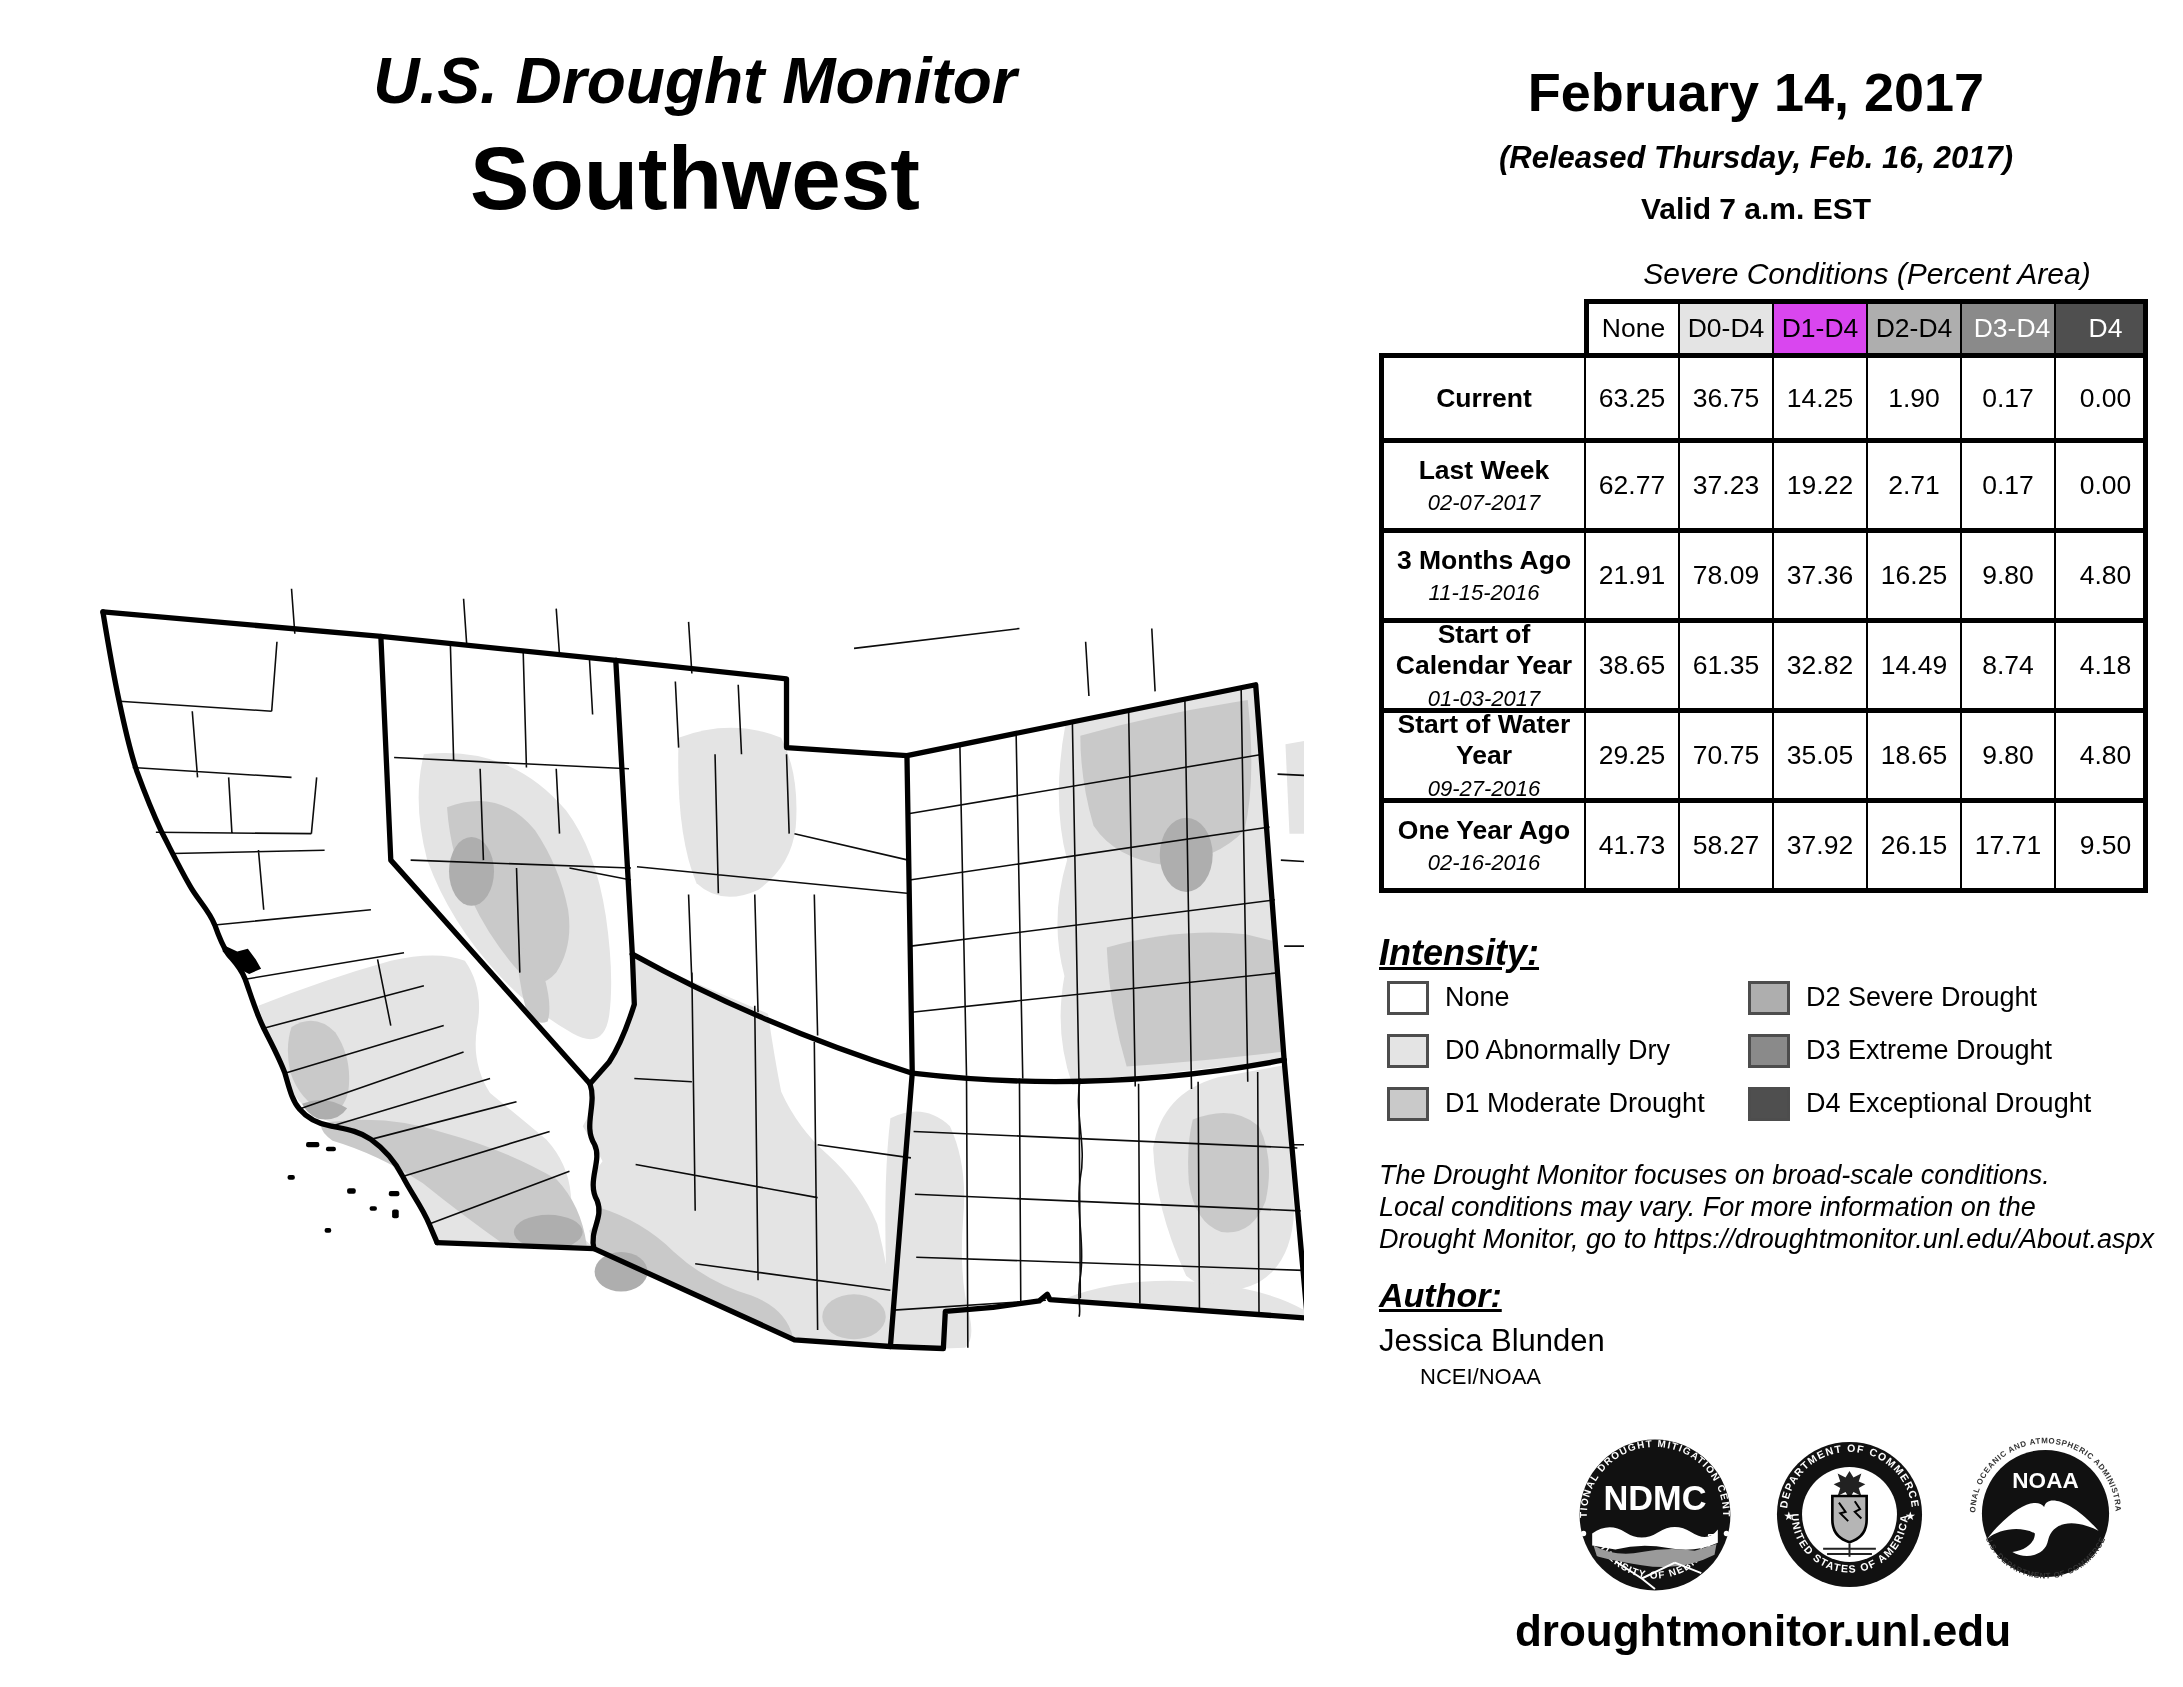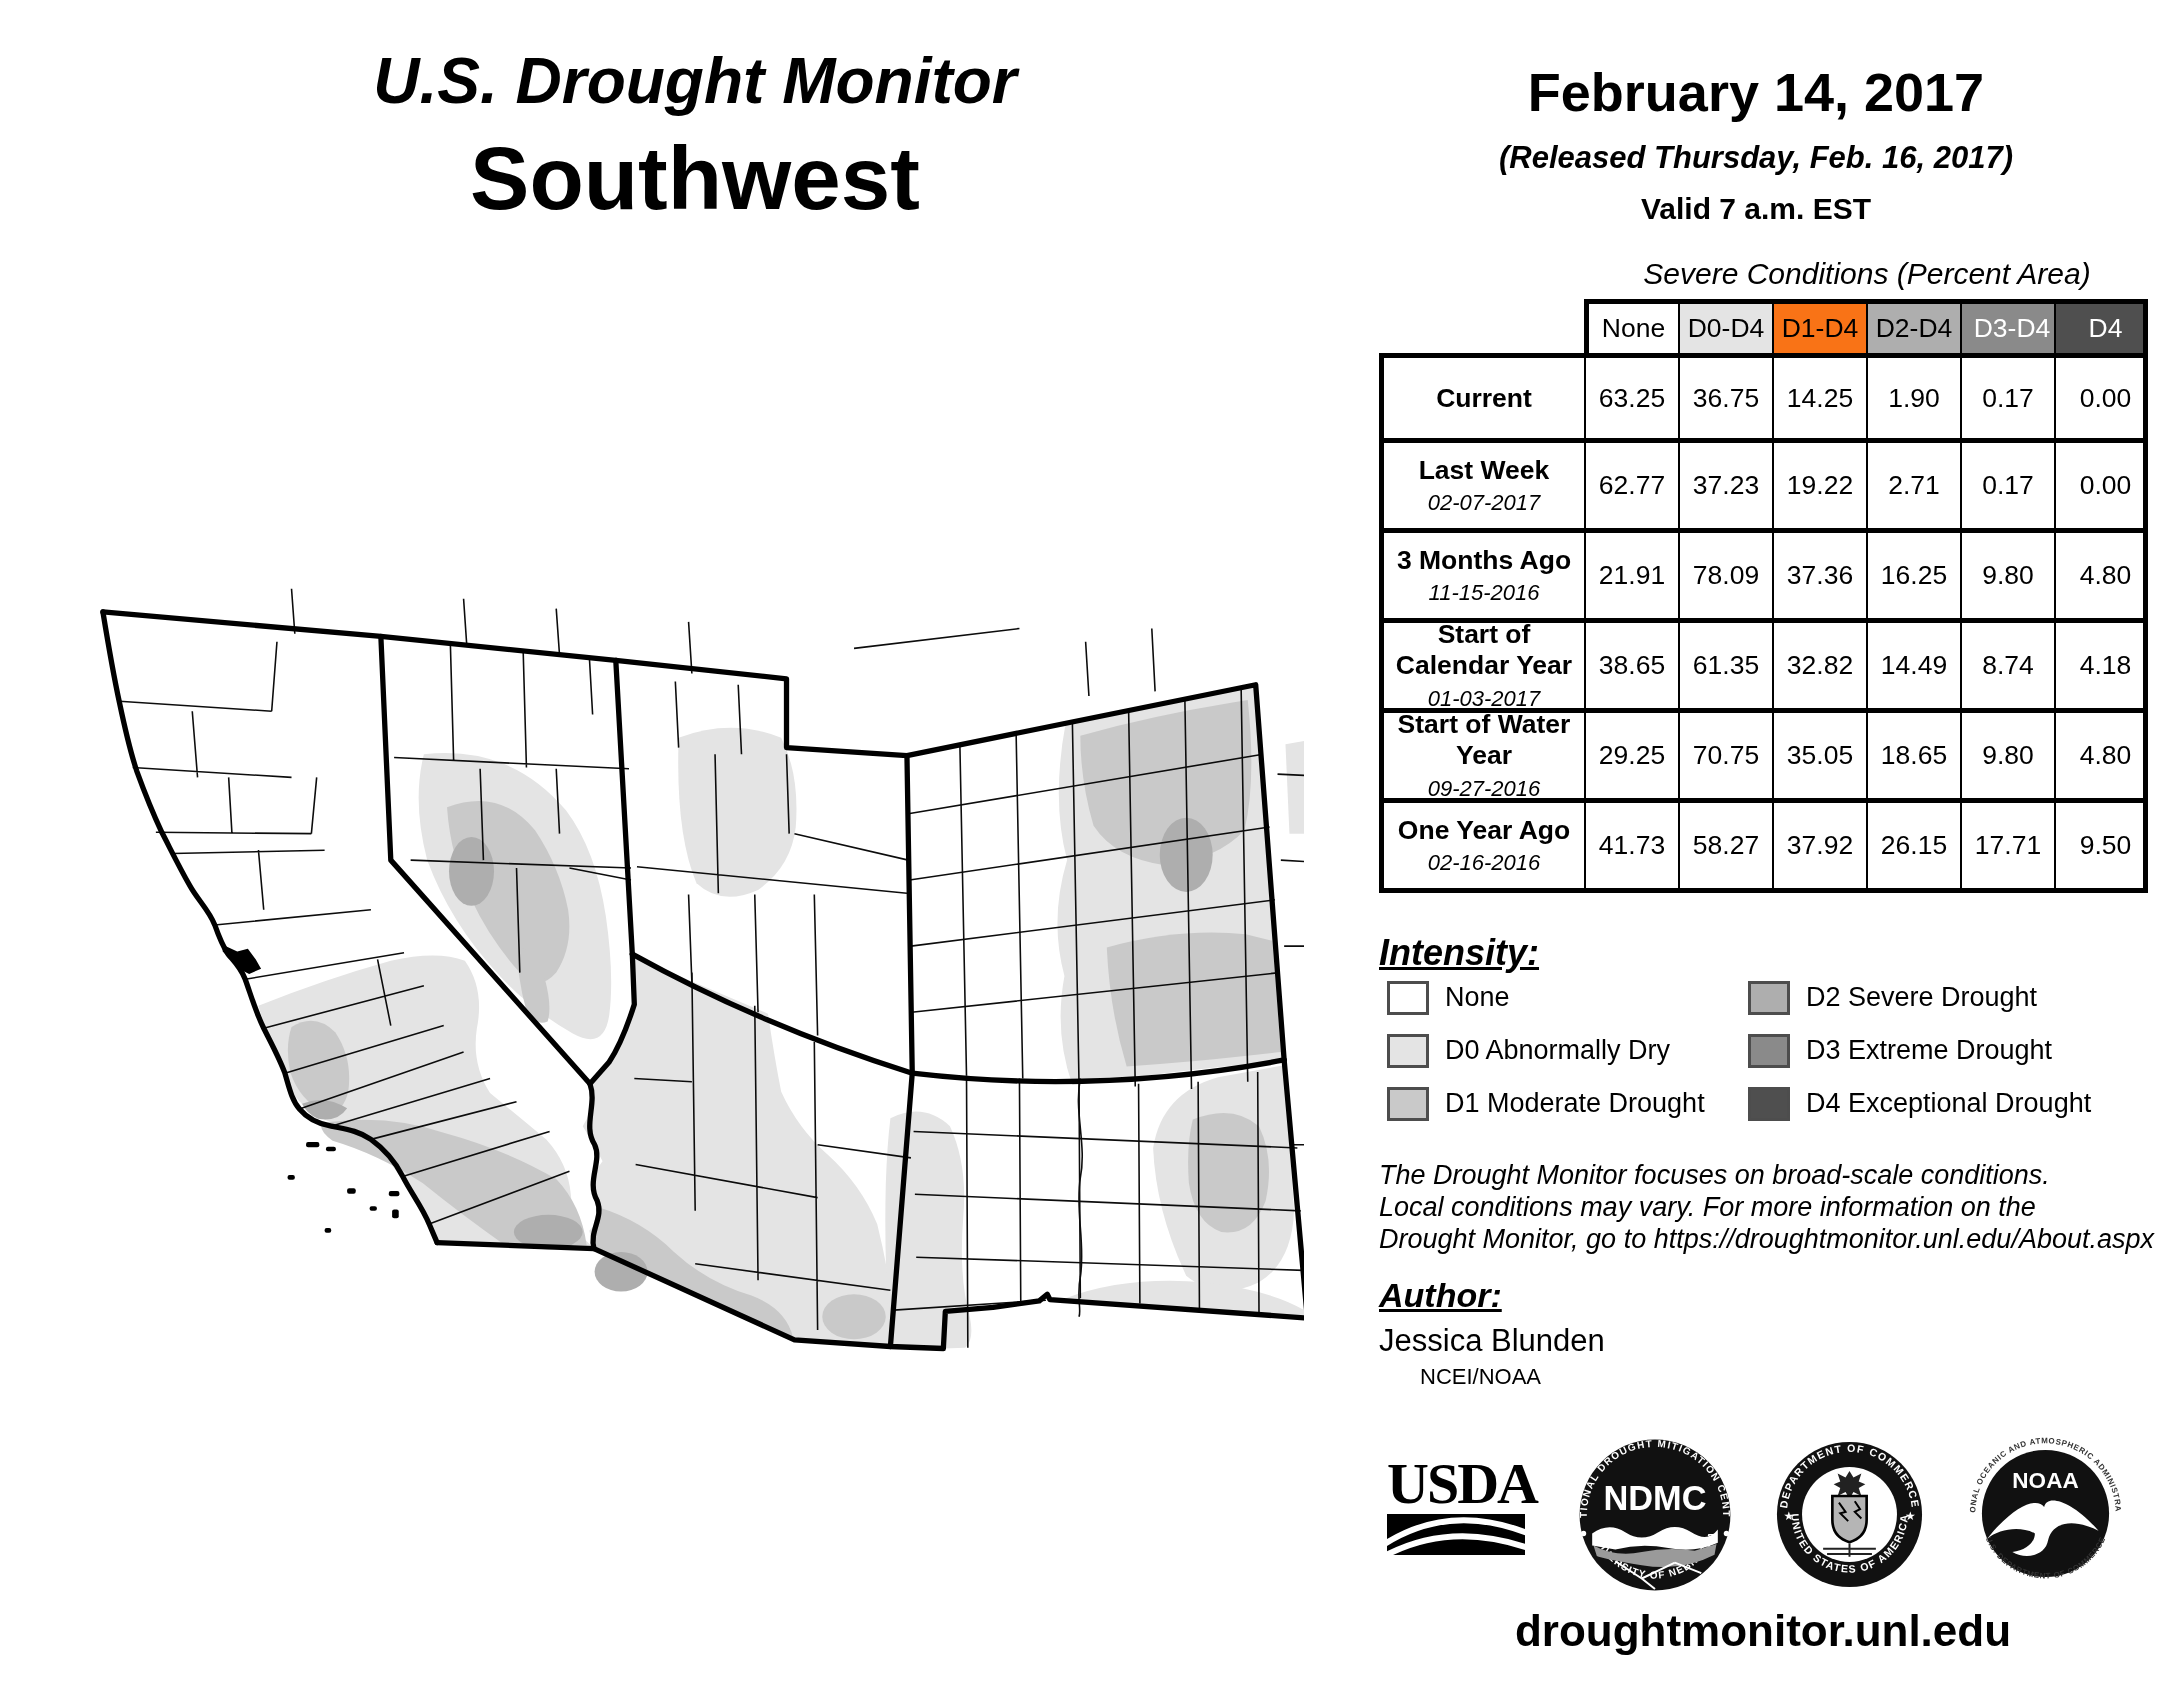--- a/index.html
+++ b/index.html
@@ -54,21 +54,21 @@
 
   <div class="abs date-main">February 14, 2017</div>
   <div class="abs date-released">(Released Thursday, Feb. 16, 2017)</div>
   <div class="abs date-valid">Valid 7 a.m. EST</div>
 
   <div class="abs tbl-caption">Severe Conditions (Percent Area)</div>
   <div class="abs dm-table" style="grid-template-rows: 54px repeat(6, 90px);">
       <div class="cell"></div>
       <div class="cell hdr bl8" style="background: rgb(255, 255, 255); color: rgb(0, 0, 0);">None</div>
       <div class="cell hdr" style="background: rgb(228, 228, 228); color: rgb(0, 0, 0);">D0-D4</div>
-      <div class="cell hdr" style="background: #f97316; color: rgb(0, 0, 0);">D1-D4</div>
+      <div class="cell hdr" style="background: #d946ef; color: rgb(0, 0, 0);">D1-D4</div>
       <div class="cell hdr" style="background: rgb(174, 174, 174); color: rgb(0, 0, 0);">D2-D4</div>
       <div class="cell hdr" style="background: rgb(138, 138, 138); color: rgb(255, 255, 255); padding-left: 8px;">D3-D4</div>
       <div class="cell hdr br8" style="background: rgb(79, 79, 79); color: rgb(255, 255, 255);">D4</div>
       <div class="cell lbl bt8">
         <div class="lbl-t">Current</div>
       </div>
       <div class="cell val bt8">63.25</div>
       <div class="cell val bt8">36.75</div>
       <div class="cell val bt8">14.25</div>
       <div class="cell val bt8">1.90</div>
@@ -157,29 +157,20 @@
   <div class="abs disclaimer">
       <div class="">The Drought Monitor focuses on broad-scale conditions.</div>
       <div class="">Local conditions may vary. For more information on the</div>
       <div class="">Drought Monitor, go to https://droughtmonitor.unl.edu/About.aspx</div>
     </div>
 
   <div class="abs author-title">Author:</div>
   <div class="abs author-name">Jessica Blunden</div>
   <div class="abs author-org">NCEI/NOAA</div>
 
-  <div class="abs usda">
-    <div class="usda-txt">USDA</div>
-    <div class="usda-band">
-      <svg width="138" height="41" viewBox="0 0 208 62">
-          <path d="M-5,46 Q95,-18 215,30" stroke="#fff" stroke-width="9" fill="none"></path>
-          <path d="M-5,64 Q95,10 215,52" stroke="#fff" stroke-width="9" fill="none"></path>
-        </svg>
-    </div>
-  </div>
 
   <svg class="seal" style="left:1573px;top:1433px" width="164" height="164" viewBox="-124 -124 248 248">
     <defs>
       <path id="ndmcTop" d="M -103 0 A 103 103 0 0 1 103 0"></path>
       <path id="ndmcBot" d="M -96 0 A 96 96 0 0 0 96 0"></path>
     </defs>
     <circle cx="0" cy="0" r="114" fill="#111"></circle>
     <text font-size="15" font-weight="bold" fill="#fff" letter-spacing="2"><textPath href="#ndmcTop" startOffset="50%" text-anchor="middle">NATIONAL DROUGHT MITIGATION CENTER</textPath></text>
     <text font-size="15" font-weight="bold" fill="#fff" letter-spacing="2"><textPath href="#ndmcBot" startOffset="50%" text-anchor="middle">UNIVERSITY OF NEBRASKA</textPath></text>
     <text x="0" y="-8" text-anchor="middle" font-size="52" font-weight="bold" fill="#fff">NDMC</text>

